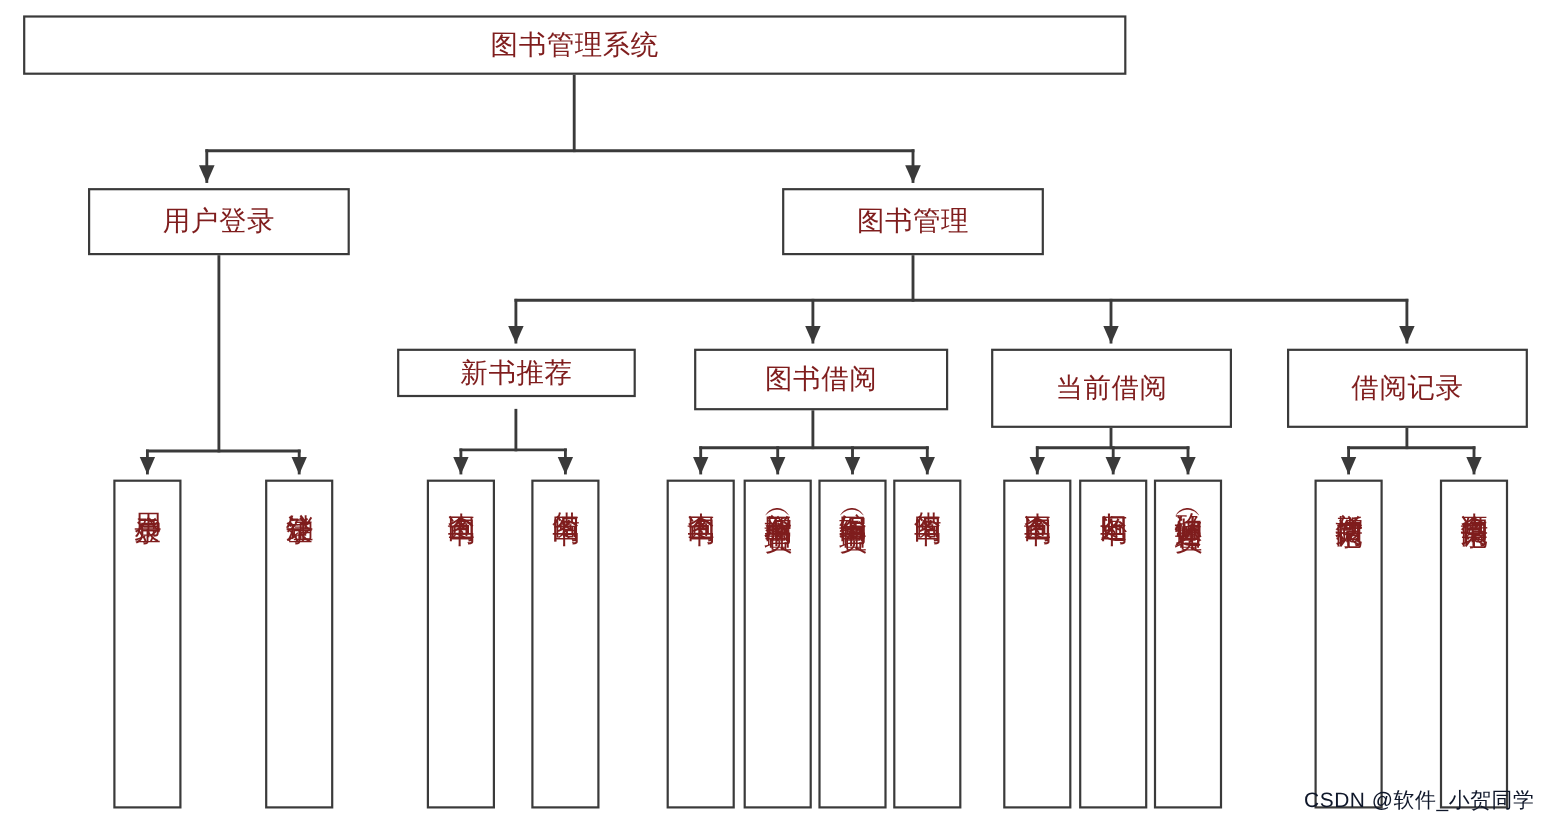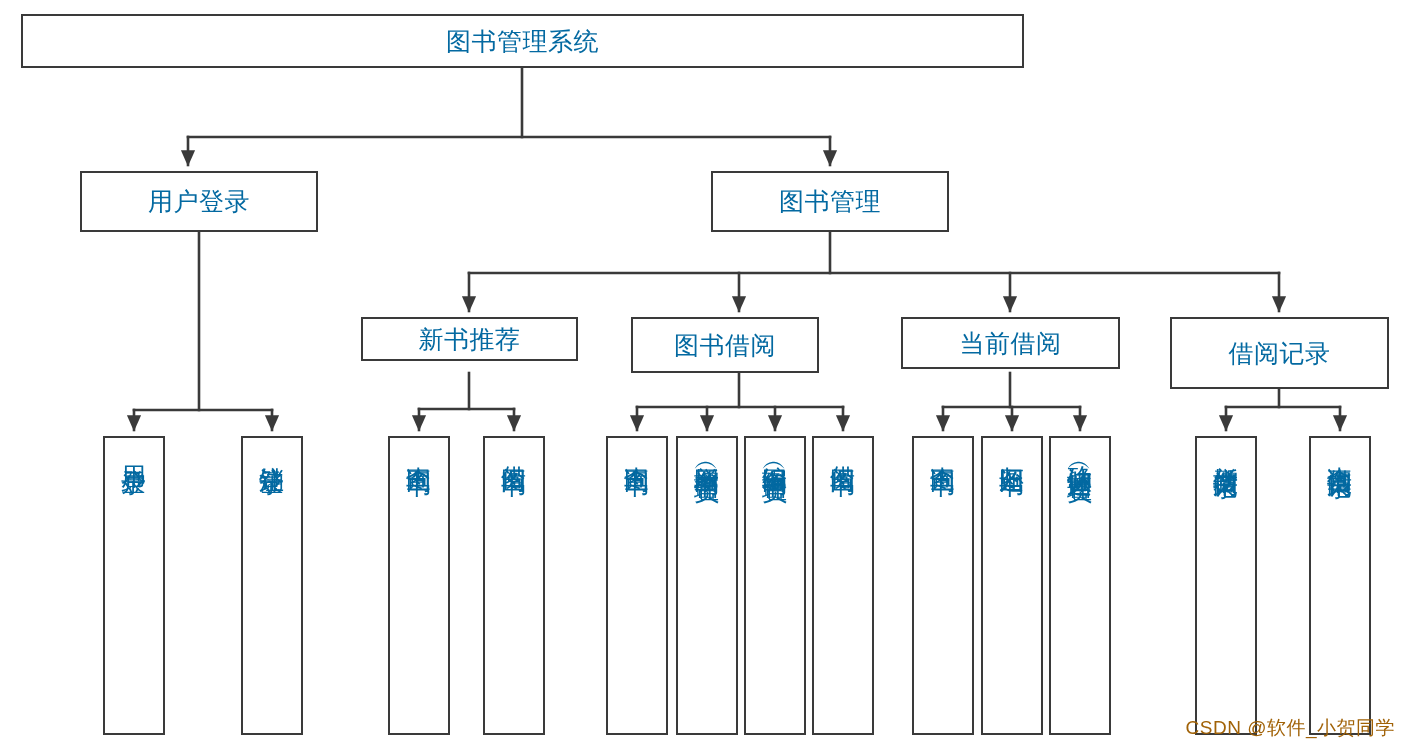--- a/index.html
+++ b/index.html
@@ -22,21 +22,21 @@
     pointer-events:none;
   }
   .node{
     position:absolute;
     box-sizing:border-box;
     background:#ffffff;
     border:2.5px solid #3a3a3a;
     display:flex;
     align-items:center;
     justify-content:center;
-    color:#0369a1;
+    color:#7f1d1d;
     z-index:2;
   }
   .node .label{
     display:block;
     text-align:center;
     line-height:1.06;
     letter-spacing:0.5px;
   }
   
   .node.h .label{
@@ -57,21 +57,21 @@
     line-height:1.12;
     letter-spacing:2px;
     white-space:nowrap;
     margin-top:2px;
   }
   .watermark{
     position:absolute;
     right:10px;
     bottom:6px;
     font-size:19px;
-    color:#a16207;
+    color:#0f172a;
     letter-spacing:0.5px;
     z-index:5;
     white-space:nowrap;
     user-select:none;
   }
 </style>
 </head>
 <body>
 
 <div id="canvas">
@@ -133,24 +133,24 @@
   <div class="node h" style="left:80px;top:171px;width:238px;height:61px;">
     <span class="label">用户登录</span>
   </div>
   <div class="node h" style="left:711px;top:171px;width:238px;height:61px;">
     <span class="label">图书管理</span>
   </div>
 
   <div class="node h" style="left:361px;top:317px;width:217px;height:44px;">
     <span class="label">新书推荐</span>
   </div>
-  <div class="node h" style="left:631px;top:317px;width:188px;height:56px;">
+  <div class="node h" style="left:631px;top:317px;width:231px;height:56px;">
     <span class="label">图书借阅</span>
   </div>
-  <div class="node h" style="left:901px;top:317px;width:219px;height:52px;">
+  <div class="node h" style="left:901px;top:317px;width:219px;height:72px;">
     <span class="label">当前借阅</span>
   </div>
   <div class="node h" style="left:1170px;top:317px;width:219px;height:72px;">
     <span class="label">借阅记录</span>
   </div>
 
   <div class="node v" style="left:103px;top:436px;width:62px;height:299px;">
     <span class="label">用户登录</span>
   </div>
   <div class="node v" style="left:241px;top:436px;width:62px;height:299px;">

